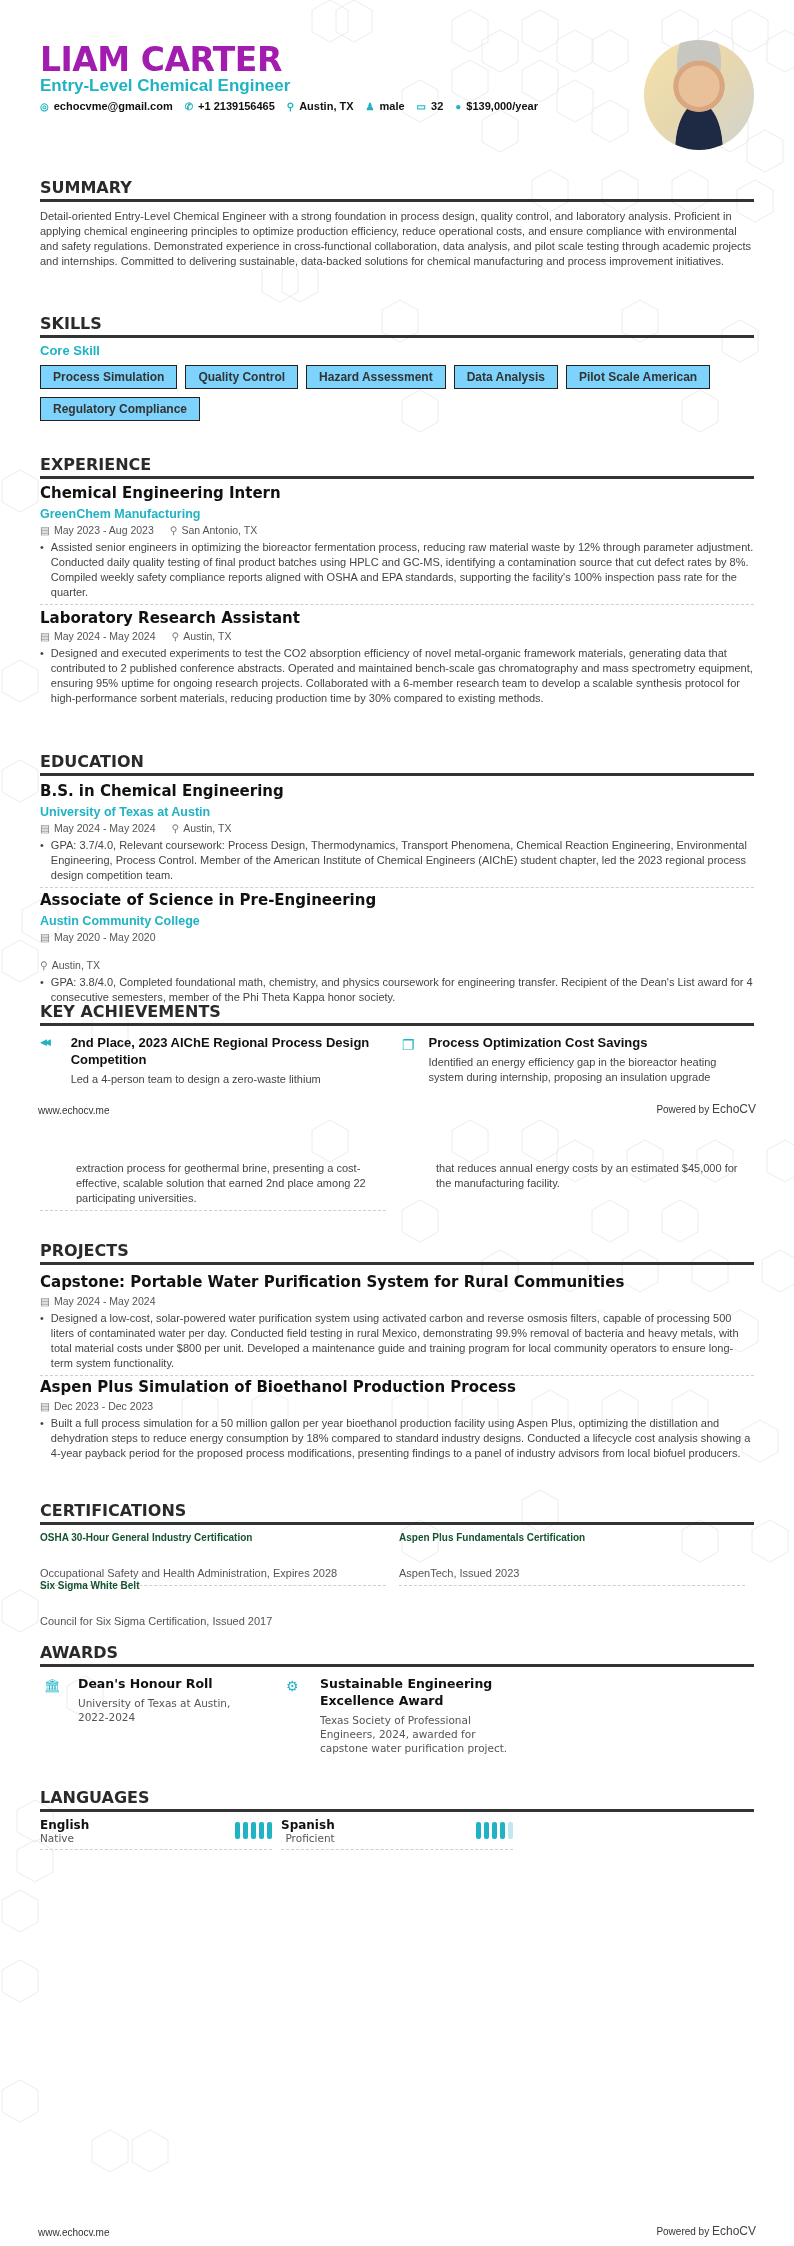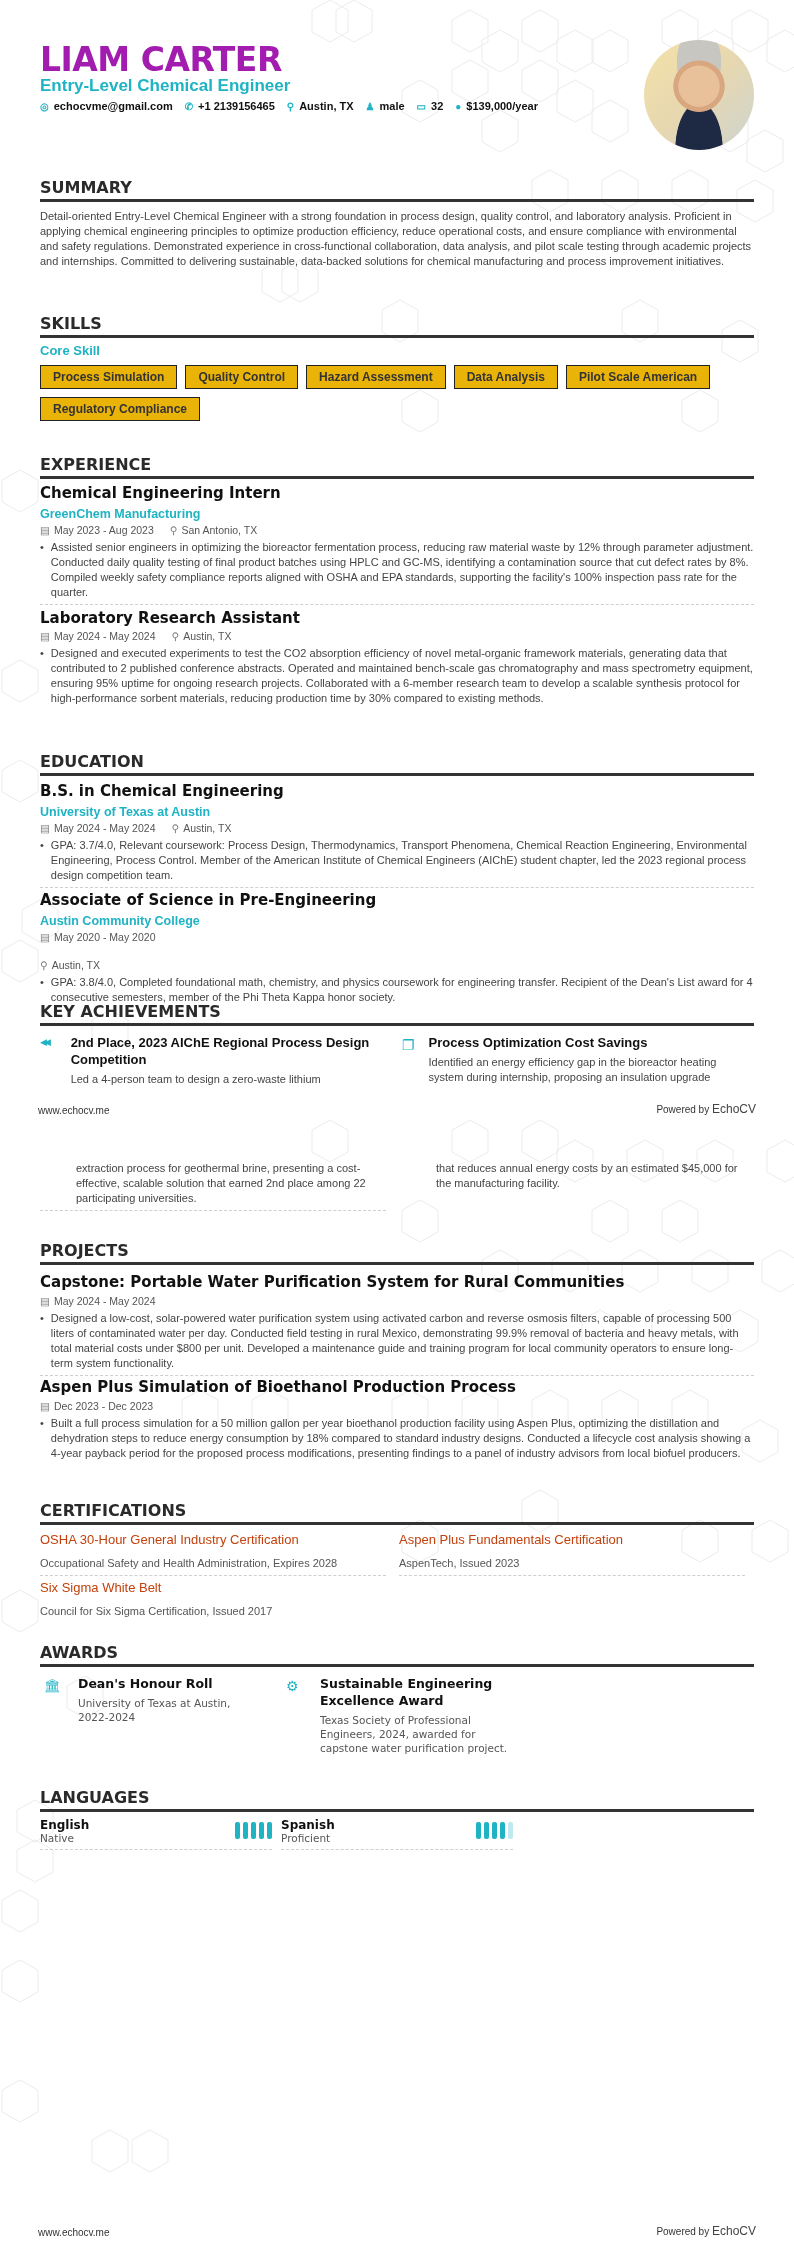--- a/index.html
+++ b/index.html
@@ -21,26 +21,26 @@
   .abs { position: absolute; z-index: 1; }
   .h3 { font-family: "DejaVu Sans", sans-serif; font-weight: bold; font-size: 15px; color: #111; }
   .org { font-weight: bold; font-size: 12.5px; color: #1fb3c4; }
   .meta { font-size: 10.5px; color: #555; display: flex; gap: 16px; }
   .meta span .mi { color: #777; margin-right: 4px; }
   .bullet { display: flex; gap: 7px; font-size: 11px; line-height: 15px; color: #444; }
   .bullet .dot { flex: 0 0 auto; }
   .dash { border-bottom: 1px dashed #cfcfcf; }
   .skills-sub { font-weight: bold; font-size: 13px; color: #1fb3c4; }
   .skills { display: flex; flex-wrap: wrap; gap: 8px 8px; width: 714px; }
-  .chip { border: 1.5px solid #222; padding: 4px 12px; font-size: 12px; font-weight: bold; color: #333; background: #eab308; }
+  .chip { border: 1.5px solid #222; padding: 4px 12px; font-size: 12px; font-weight: bold; color: #333; background: #7dd3fc; }
   .ach { display: flex; gap: 14px; }
   .ach .aico { color: #1fb3c4; font-size: 14px; width: 20px; padding-top: 3px; }
   .ach-title { font-weight: bold; font-size: 13px; line-height: 17px; color: #111; }
-  .cert-title { font-weight: normal; font-size: 13px; color: #c2410c; }
-  .cert-sub { font-size: 11px; color: #555; margin-top: 10px; }
+  .cert-title { font-weight: bold; font-size: 10px; color: #14532d; }
+  .cert-sub { font-size: 11px; color: #555; margin-top: 24px; }
   .aw-title { font-family: "DejaVu Sans", sans-serif; font-weight: bold; font-size: 12.5px; line-height: 17px; color: #111; }
   .aw-sub { font-family: "DejaVu Sans", sans-serif; font-size: 10.5px; line-height: 14px; color: #555; margin-top: 4px; }
   .lang-name { font-family: "DejaVu Sans", sans-serif; font-weight: bold; font-size: 12px; color: #111; }
   .lang-lvl { font-family: "DejaVu Sans", sans-serif; font-size: 10.5px; color: #555; }
   .bars { display: flex; gap: 3px; }
   .bar { width: 5px; height: 17px; border-radius: 2px; background: #1fb3c4; }
   .bar.off { background: #bfe9ee; }
   .footer { position: absolute; font-size: 10px; color: #333; z-index: 1; }
   .footer .brand { font-size: 12px; color: #444; }
 </style>
@@ -305,21 +305,21 @@
     <div class="lang-lvl">Native</div>
   </div>
   <div class="bars" style="margin-top:4px;">
     <div class="bar"></div>
     <div class="bar"></div>
     <div class="bar"></div>
     <div class="bar"></div>
     <div class="bar"></div>
   </div>
 </div>
-<div class="abs dash" style="left:281px; top:1818px; width:232px; height:32px; display:flex; justify-content:space-between;">
+<div class="abs dash" style="left:281px; top:1818px; width:232px; height:32px; display:flex; justify-content:space-between;text-align:right;">
   <div>
     <div class="lang-name">Spanish</div>
     <div class="lang-lvl">Proficient</div>
   </div>
   <div class="bars" style="margin-top:4px;">
     <div class="bar"></div>
     <div class="bar"></div>
     <div class="bar"></div>
     <div class="bar"></div>
     <div class="bar off"></div>

